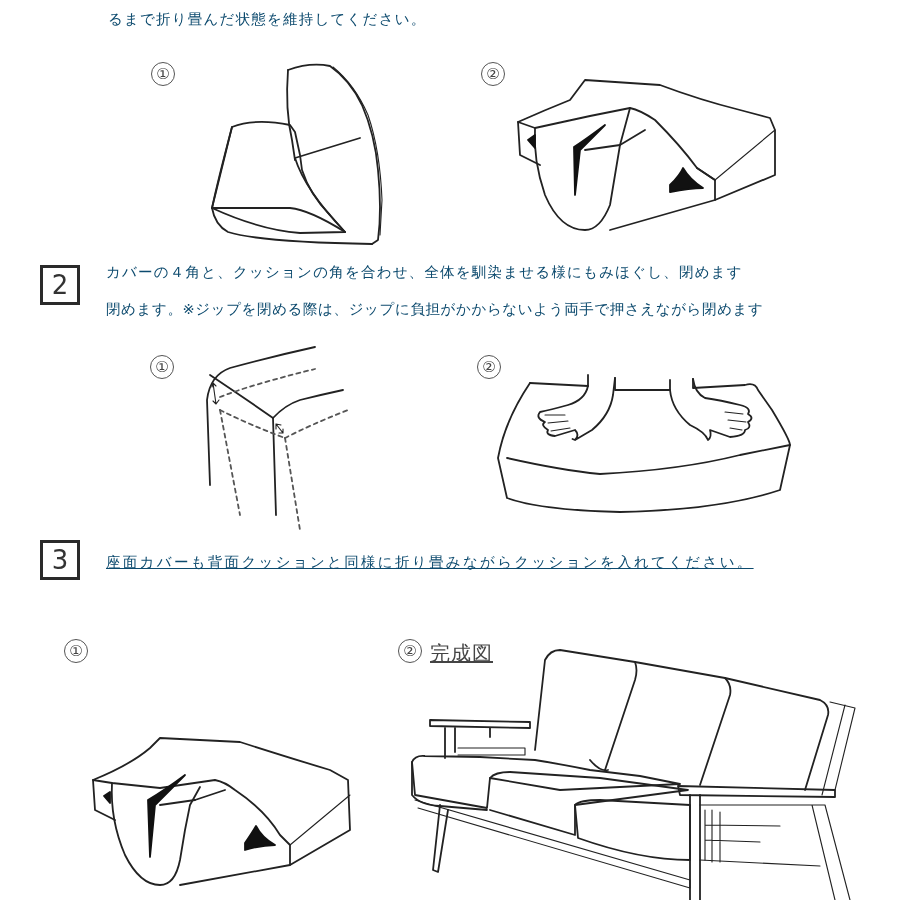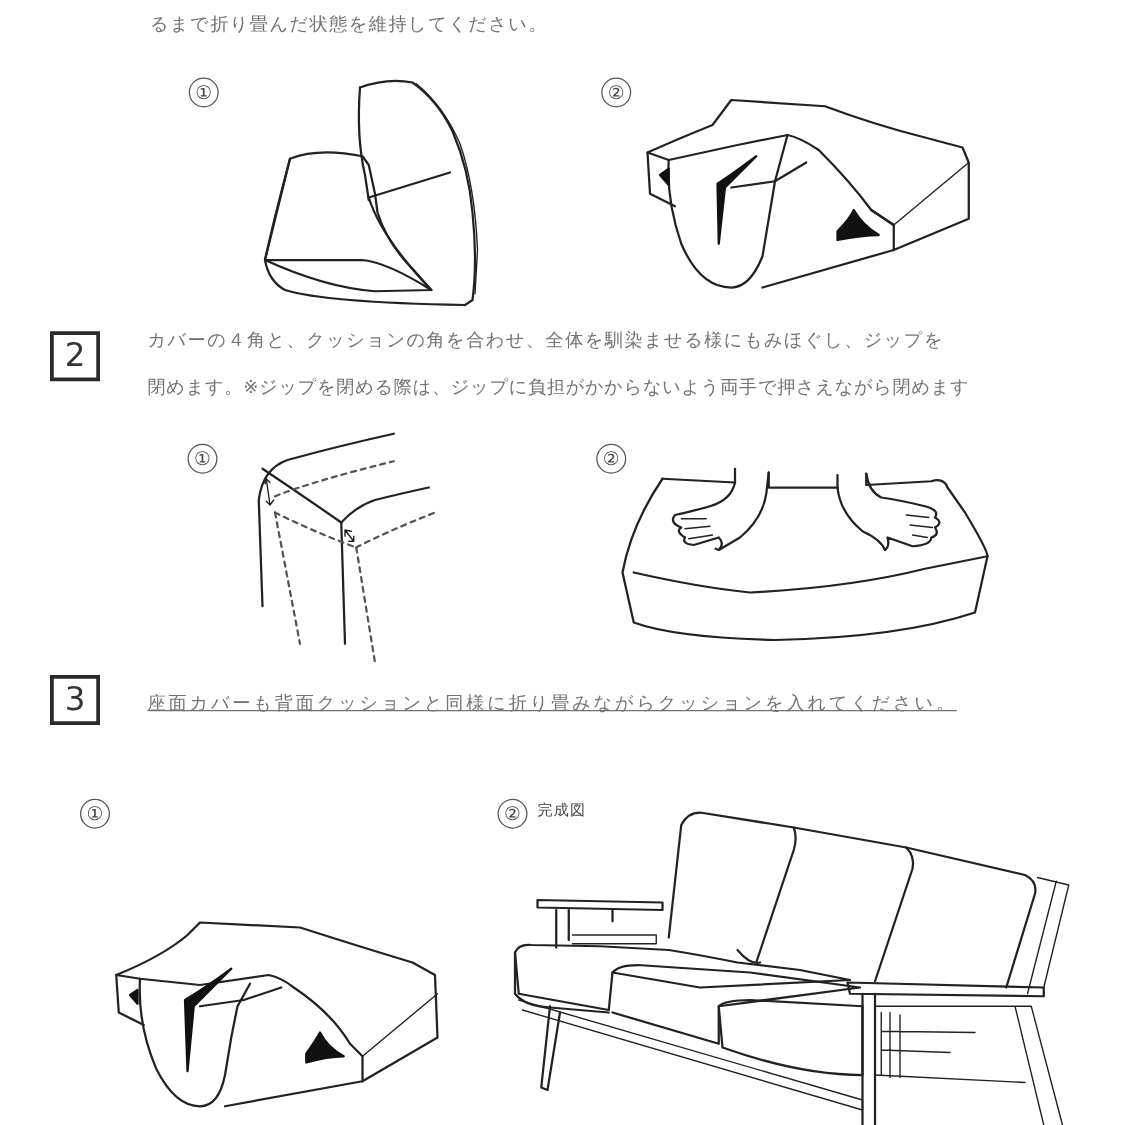--- a/index.html
+++ b/index.html
@@ -3,33 +3,33 @@
 <meta charset="utf-8">
 <style>
   html, body { margin: 0; padding: 0; }
   body {
     width: 900px; height: 900px; overflow: hidden; position: relative;
     background: #ffffff;
     font-family: "DejaVu Sans", sans-serif;
     color: #555555;
   }
   .abs { position: absolute; }
-  .txt { font-size: 14.5px; letter-spacing: 1.2px; color: #737373; white-space: nowrap; margin-left: 12px; }
+  .txt { font-size: 14.5px; letter-spacing: 1.2px; color: #0c4a6e; white-space: nowrap; }
   .step-box {
     position: absolute; width: 40px; height: 40px;
     border: 3px solid #2a2a2a; box-sizing: border-box;
     display: flex; align-items: center; justify-content: center;
     font-size: 26px; color: #333; font-family: "DejaVu Sans", sans-serif; font-weight: normal;
   }
   .circ {
     position: absolute; width: 24px; height: 24px; border: 1.5px solid #555; border-radius: 50%;
     box-sizing: border-box; display: flex; align-items: center; justify-content: center;
     font-size: 15px; color: #444; font-family: "DejaVu Sans", sans-serif;
   }
-  .circ-label { position: absolute; font-size: 12px; color: #444; letter-spacing: 1px; }
+  .circ-label { position: absolute; font-size: 20px; color: #444; letter-spacing: 1px; text-decoration: underline; }
   svg { position: absolute; overflow: visible; }
   svg path, svg line, svg polyline, svg polygon { stroke: #222; stroke-width: 1.8; fill: none; stroke-linejoin: round; stroke-linecap: round; }
   svg .fillb { fill: #111; stroke: #111; }
   svg .dash { stroke: #555; stroke-dasharray: 4 4; stroke-width: 1.8; }
   svg .thin { stroke-width: 1.1; }
 </style>
 </head>
 <body>
 
 <div class="abs txt" style="left:108px; top:10px;">るまで折り畳んだ状態を維持してください。</div>
@@ -57,21 +57,21 @@
   <path d="M 620 145 L 645 130"></path>
   <path d="M 610 230 L 715 200"></path>
   <path d="M 697 168 L 715 180"></path>
   <path d="M 715 180 L 775 130" class="thin"></path>
   <path class="fillb" d="M 574 147 Q 585 140 605 125 L 580 150 L 575 195 Z"></path>
   <path class="fillb" d="M 670 185 Q 680 175 683 168 Q 690 180 703 188 Q 690 188 670 192 Z"></path>
   <path class="fillb" d="M 528 140 L 535 135 L 535 148 Z"></path>
 </svg>
 
 <div class="step-box" style="left:40px; top:265px;">2</div>
-<div class="abs txt" style="left:106px; top:263px;">カバーの４角と、クッションの角を合わせ、全体を馴染ませる様にもみほぐし、ジップを</div>
+<div class="abs txt" style="left:106px; top:263px;">カバーの４角と、クッションの角を合わせ、全体を馴染ませる様にもみほぐし、閉めます</div>
 <div class="abs txt" style="left:106px; top:300px; letter-spacing:0.6px;">閉めます。※ジップを閉める際は、ジップに負担がかからないよう両手で押さえながら閉めます</div>
 
 <div class="circ" style="left:150px; top:355px;">①</div>
 <div class="circ" style="left:477px; top:355px;">②</div>
 
 <svg style="left:0; top:0;" width="900" height="900">
   <path d="M 210 485 L 207 400 Q 210 375 230 368 Q 270 357 315 347"></path>
   <path d="M 210 375 Q 240 395 273 418"></path>
   <path d="M 273 418 Q 285 405 300 400 Q 320 395 343 390"></path>
   <path d="M 273 418 L 276 515"></path>

